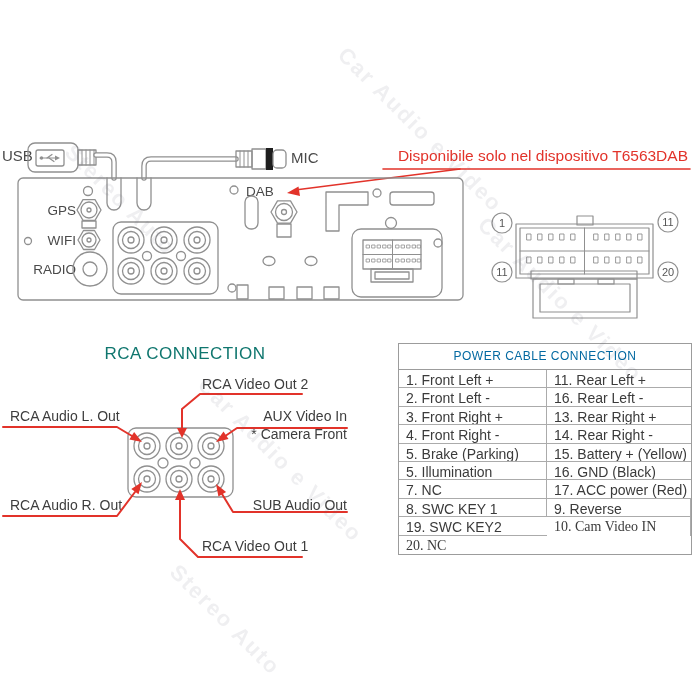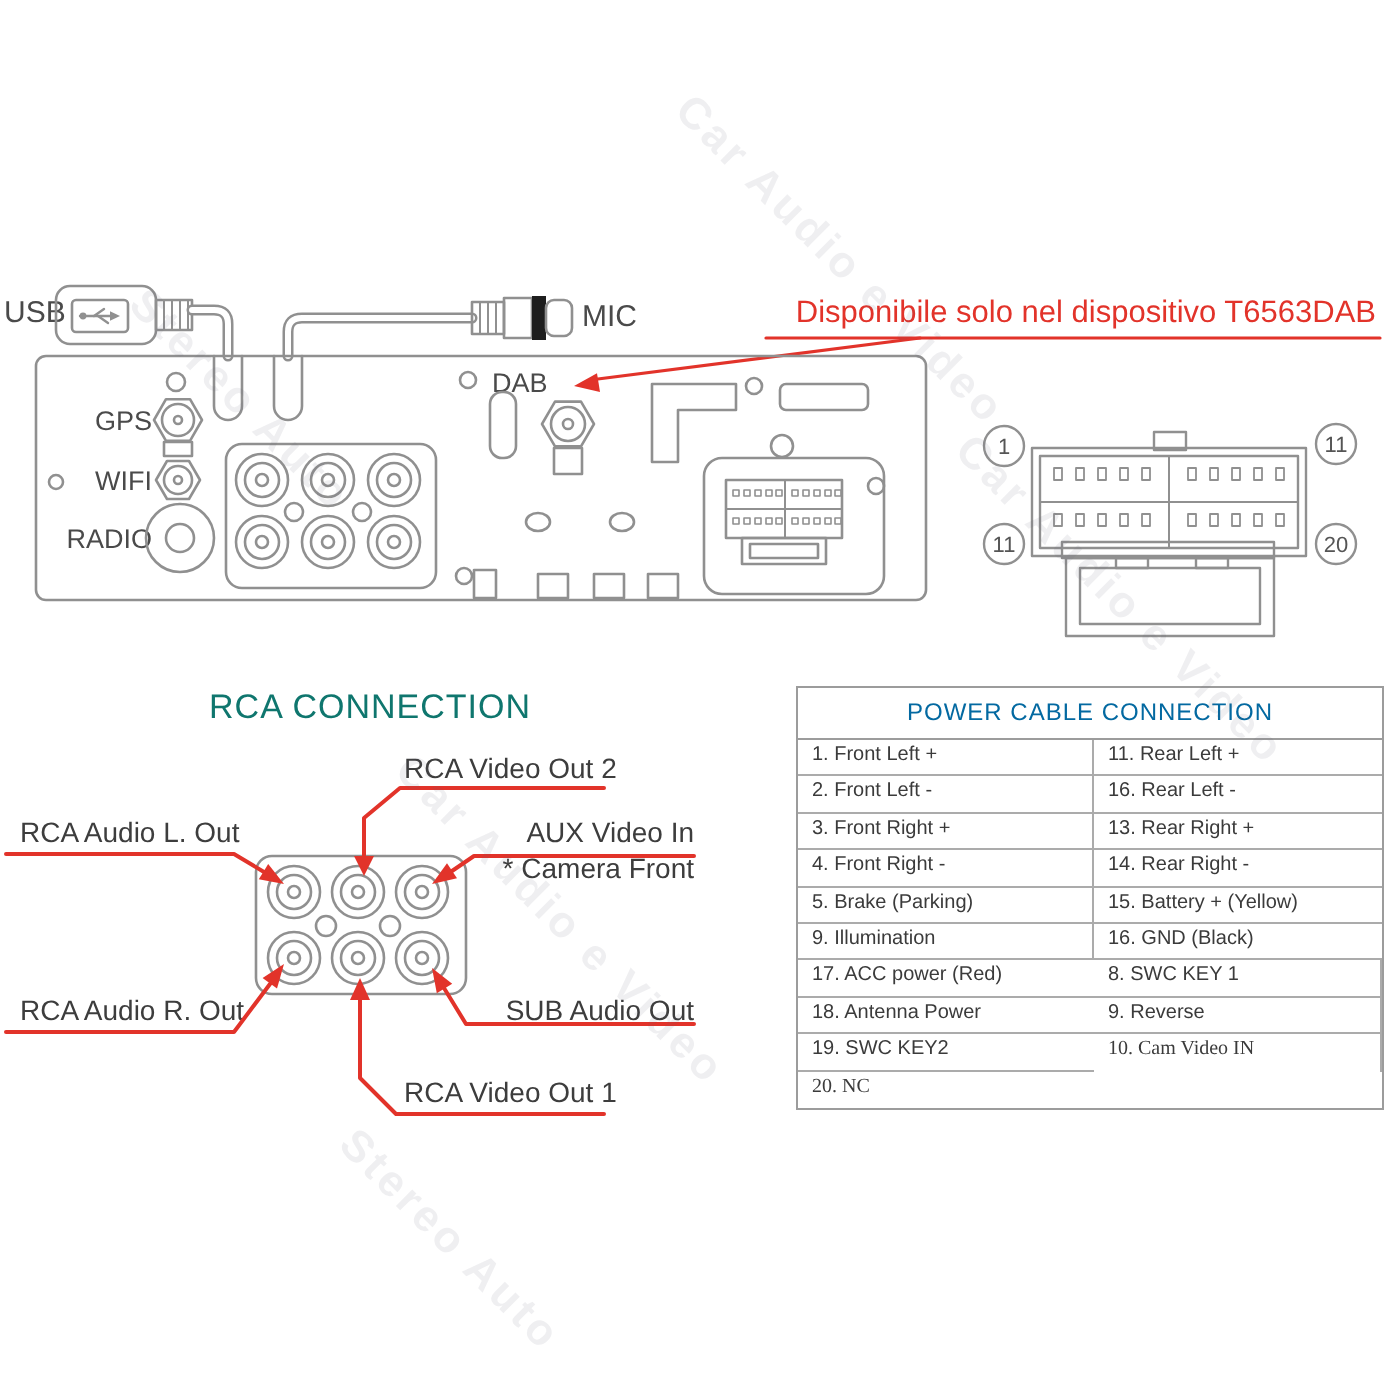--- a/index.html
+++ b/index.html
@@ -17,21 +17,21 @@
   .rca-title{position:absolute;left:60px;top:344px;width:250px;text-align:center;
       font-size:17px;letter-spacing:.5px;color:#0f766e;}
 
   
   .ptable{position:absolute;left:398px;top:343px;width:294px;
       border:1px solid #9c9c9c;background:transparent;box-sizing:border-box;}
   .ptable-title{height:25px;line-height:25px;text-align:center;font-size:12px;
       letter-spacing:.5px;color:#0369a1;border-bottom:1px solid #9c9c9c;}
   .ptable-grid{display:grid;grid-template-columns:148px 1fr;grid-auto-rows:18.4px;}
   .pcell{box-sizing:border-box;border-bottom:1px solid #ababab;
-      font-size:10px;color:#3b3b3b;padding:2px 0 0 7px;white-space:nowrap;overflow:hidden;}
+      font-size:14px;color:#3b3b3b;padding:2px 0 0 7px;white-space:nowrap;overflow:hidden;}
   .pcell.left{border-right:1px solid #ababab;}
   .ptable-grid .pcell:nth-last-child(-n+2){border-bottom:none;font-family:Liberation Serif, serif;}
 </style>
 </head>
 <body>
 
 <div class="stage">
 
   <svg width="700" height="700" viewBox="0 0 700 700" fill="none" stroke-linecap="round" stroke-linejoin="round">
 
@@ -295,25 +295,25 @@
       <div class="pcell left">1. Front Left +</div>
       <div class="pcell">11. Rear Left +</div>
       <div class="pcell left">2. Front Left -</div>
       <div class="pcell">16. Rear Left -</div>
       <div class="pcell left">3. Front Right +</div>
       <div class="pcell">13. Rear Right +</div>
       <div class="pcell left">4. Front Right -</div>
       <div class="pcell">14. Rear Right -</div>
       <div class="pcell left">5. Brake (Parking)</div>
       <div class="pcell">15. Battery + (Yellow)</div>
-      <div class="pcell left">9. Illumination</div>
+      <div class="pcell left">5. Illumination</div>
       <div class="pcell">16. GND (Black)</div>
+      <div class="pcell left">7. NC</div>
       <div class="pcell">17. ACC power (Red)</div>
       <div class="pcell left">8. SWC KEY 1</div>
-      <div class="pcell">18. Antenna Power</div>
       <div class="pcell left">9. Reverse</div>
       <div class="pcell">19. SWC KEY2</div>
       <div class="pcell left">10. Cam Video IN</div>
       <div class="pcell">20. NC</div>
     </div>
   </div>
 
   
   <div class="wm" style="left:120px;top:200px">Stereo Auto</div>
   <div class="wm" style="left:420px;top:130px">Car Audio e Video</div>

